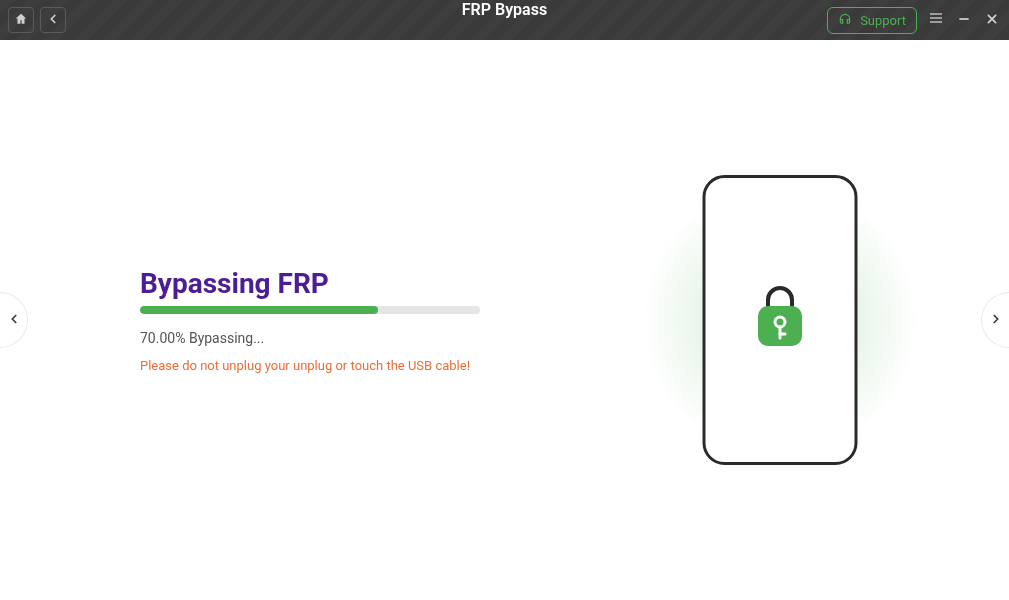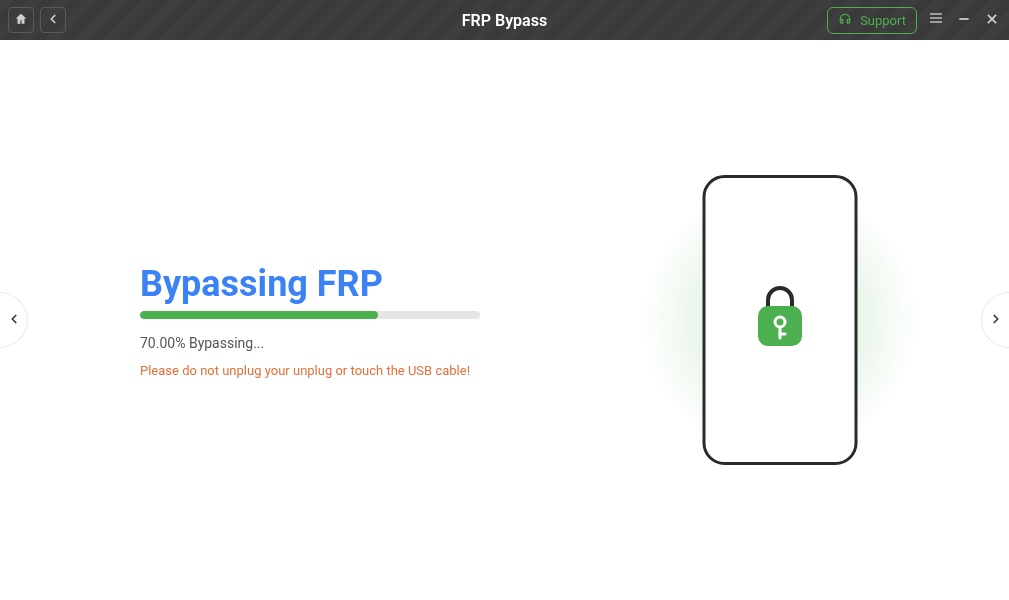--- a/index.html
+++ b/index.html
@@ -14,21 +14,20 @@
       overflow: hidden;
       background: #ffffff;
       position: relative;
     }
     .titlebar {
       height: 40px;
       background: #3a3a3a;
       background-image:
         repeating-linear-gradient(135deg, rgba(255,255,255,0.02) 0 10px, rgba(0,0,0,0) 10px 20px);
       display: flex;
-      align-items: center;
       padding: 0 8px;
       color: #ffffff;
       position: relative;
     }
     .titlebar-left {
       display: flex;
       align-items: center;
       gap: 6px;
     }
     .titlebar-icon-btn {
@@ -82,23 +81,23 @@
       display: flex;
       align-items: center;
       height: calc(100% - 40px);
       padding: 0 70px 0 140px;
       position: relative;
     }
     .left-panel {
       width: 480px;
     }
     .left-panel h1 {
-      font-size: 36px;
+      font-size: 28px;
       font-weight: 700;
-      color: #3b82f6;
+      color: #4c1d95;
       margin-bottom: 6px;
     }
     .description {
       font-size: 15px;
       color: #555555;
       line-height: 1.55;
       margin-bottom: 42px;
       max-width: 420px;
     }
     .progress-container {

